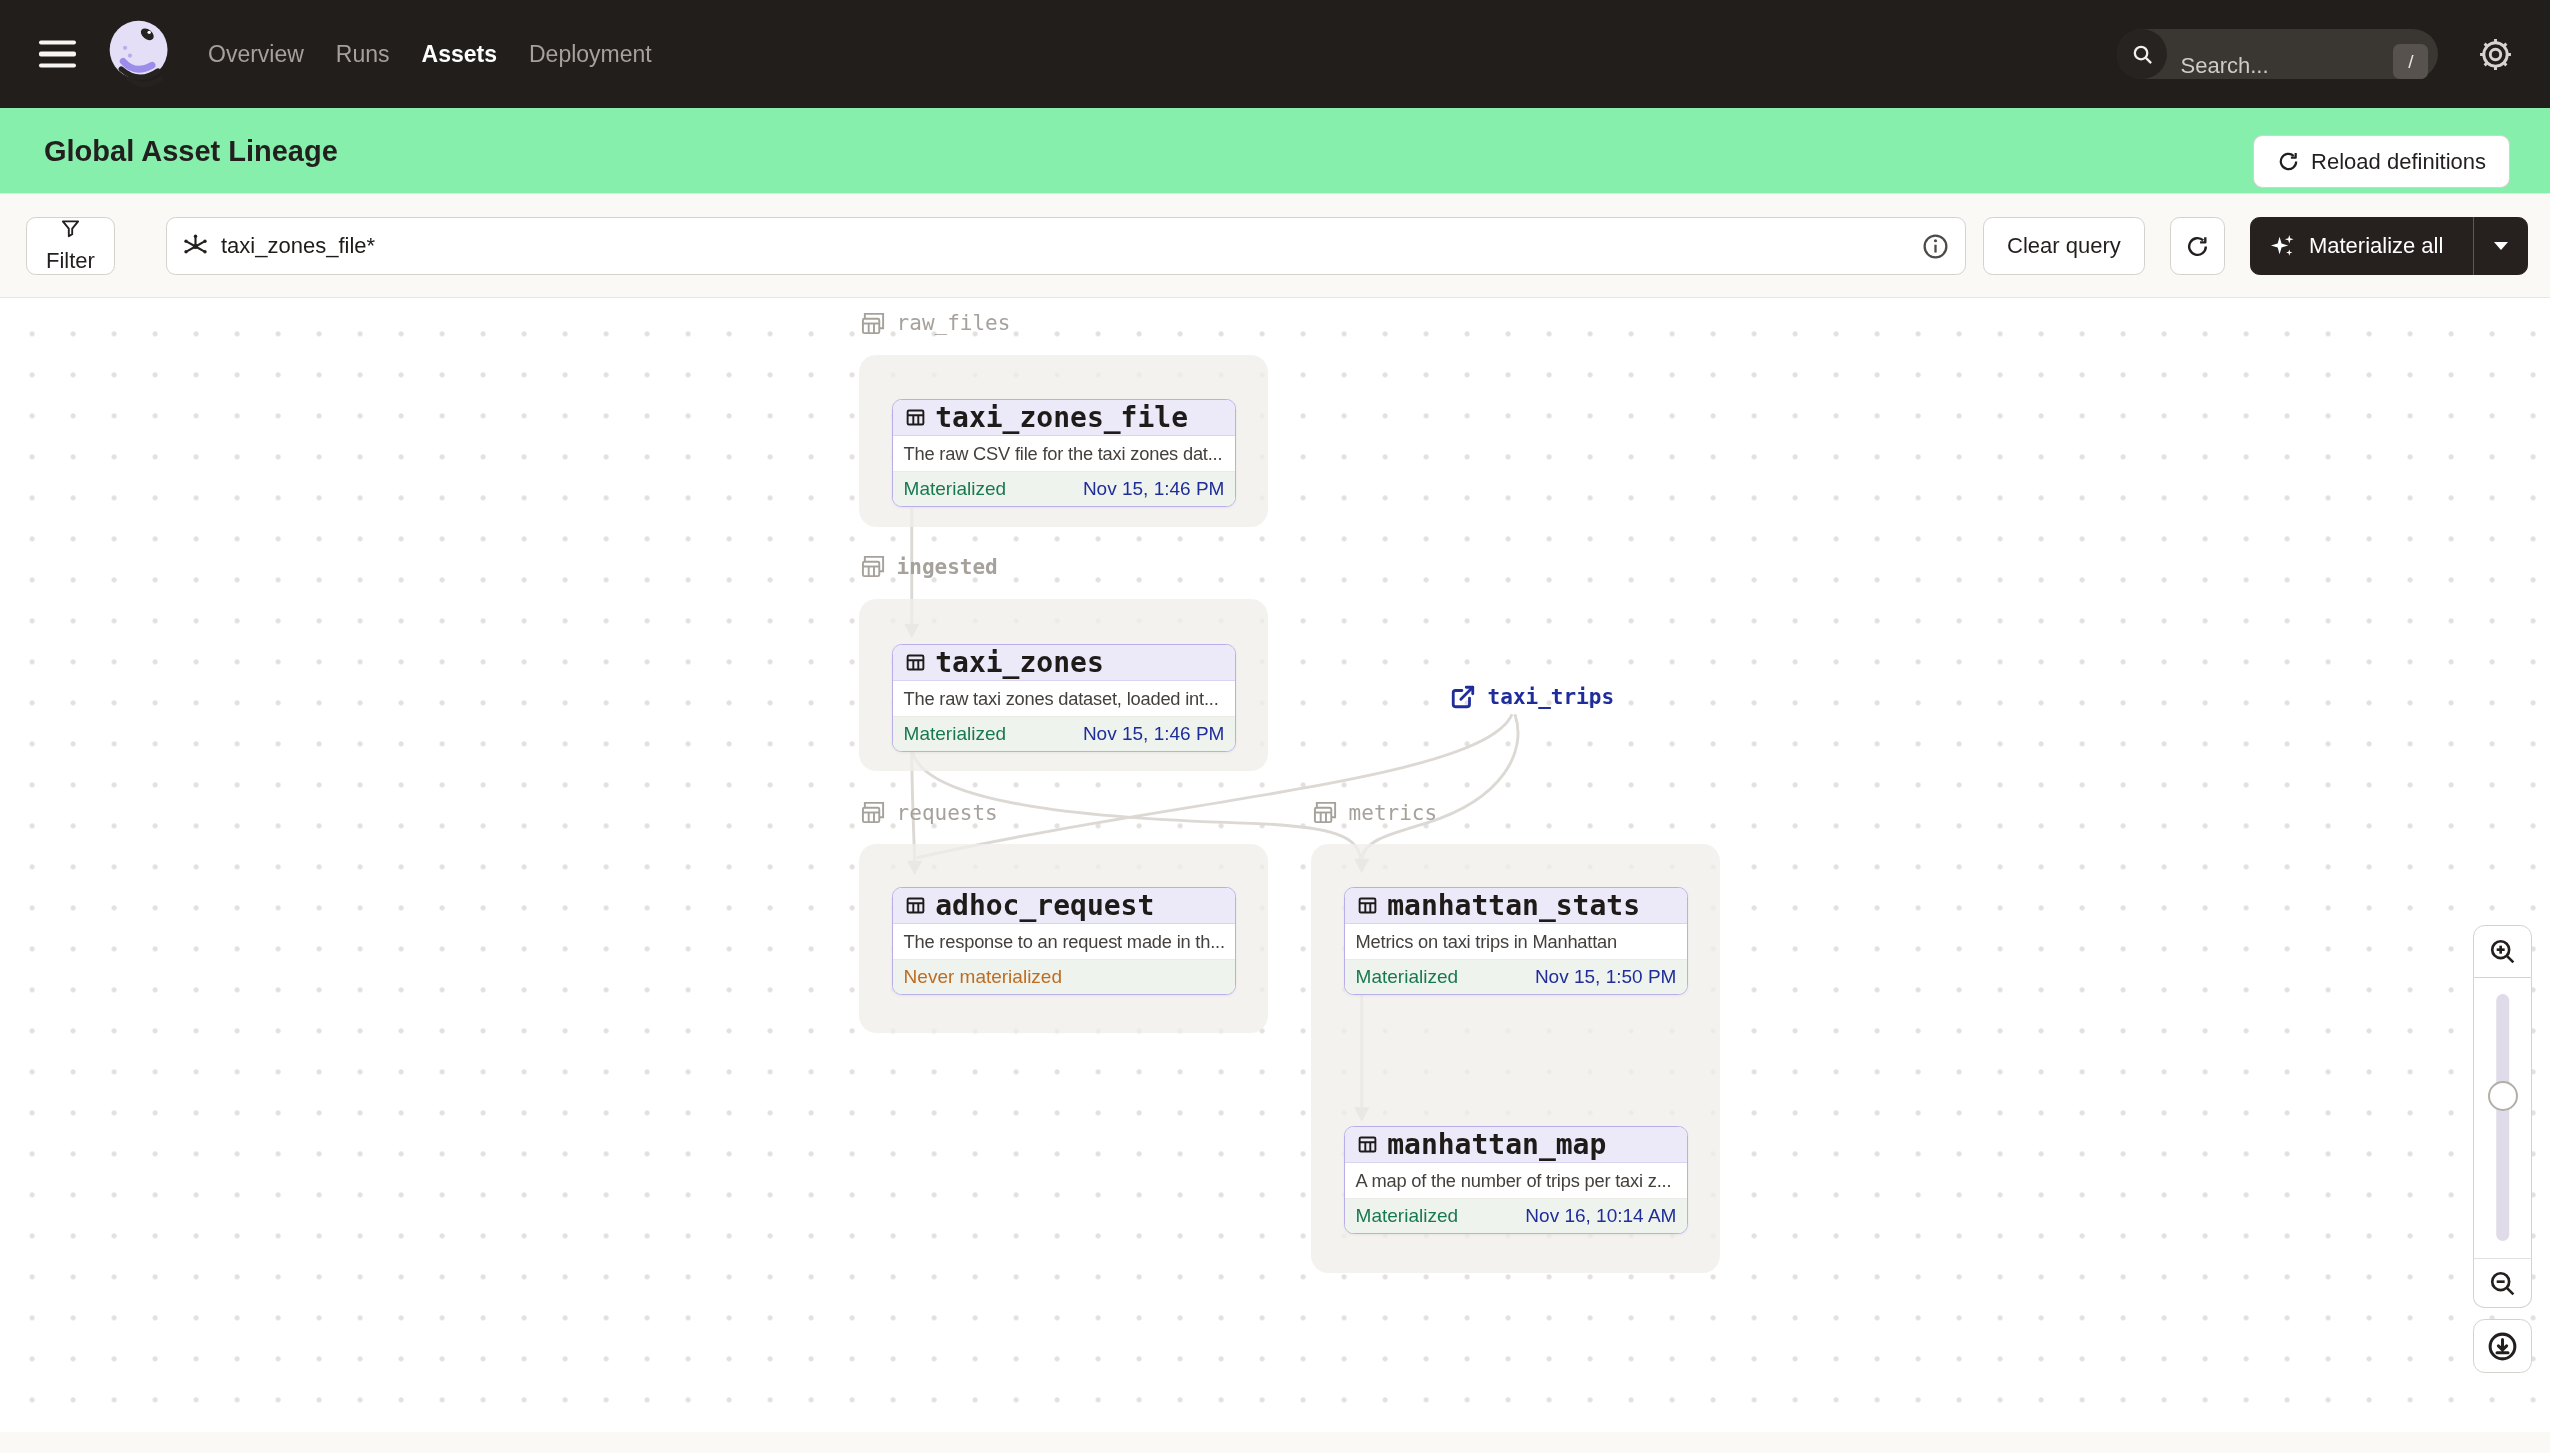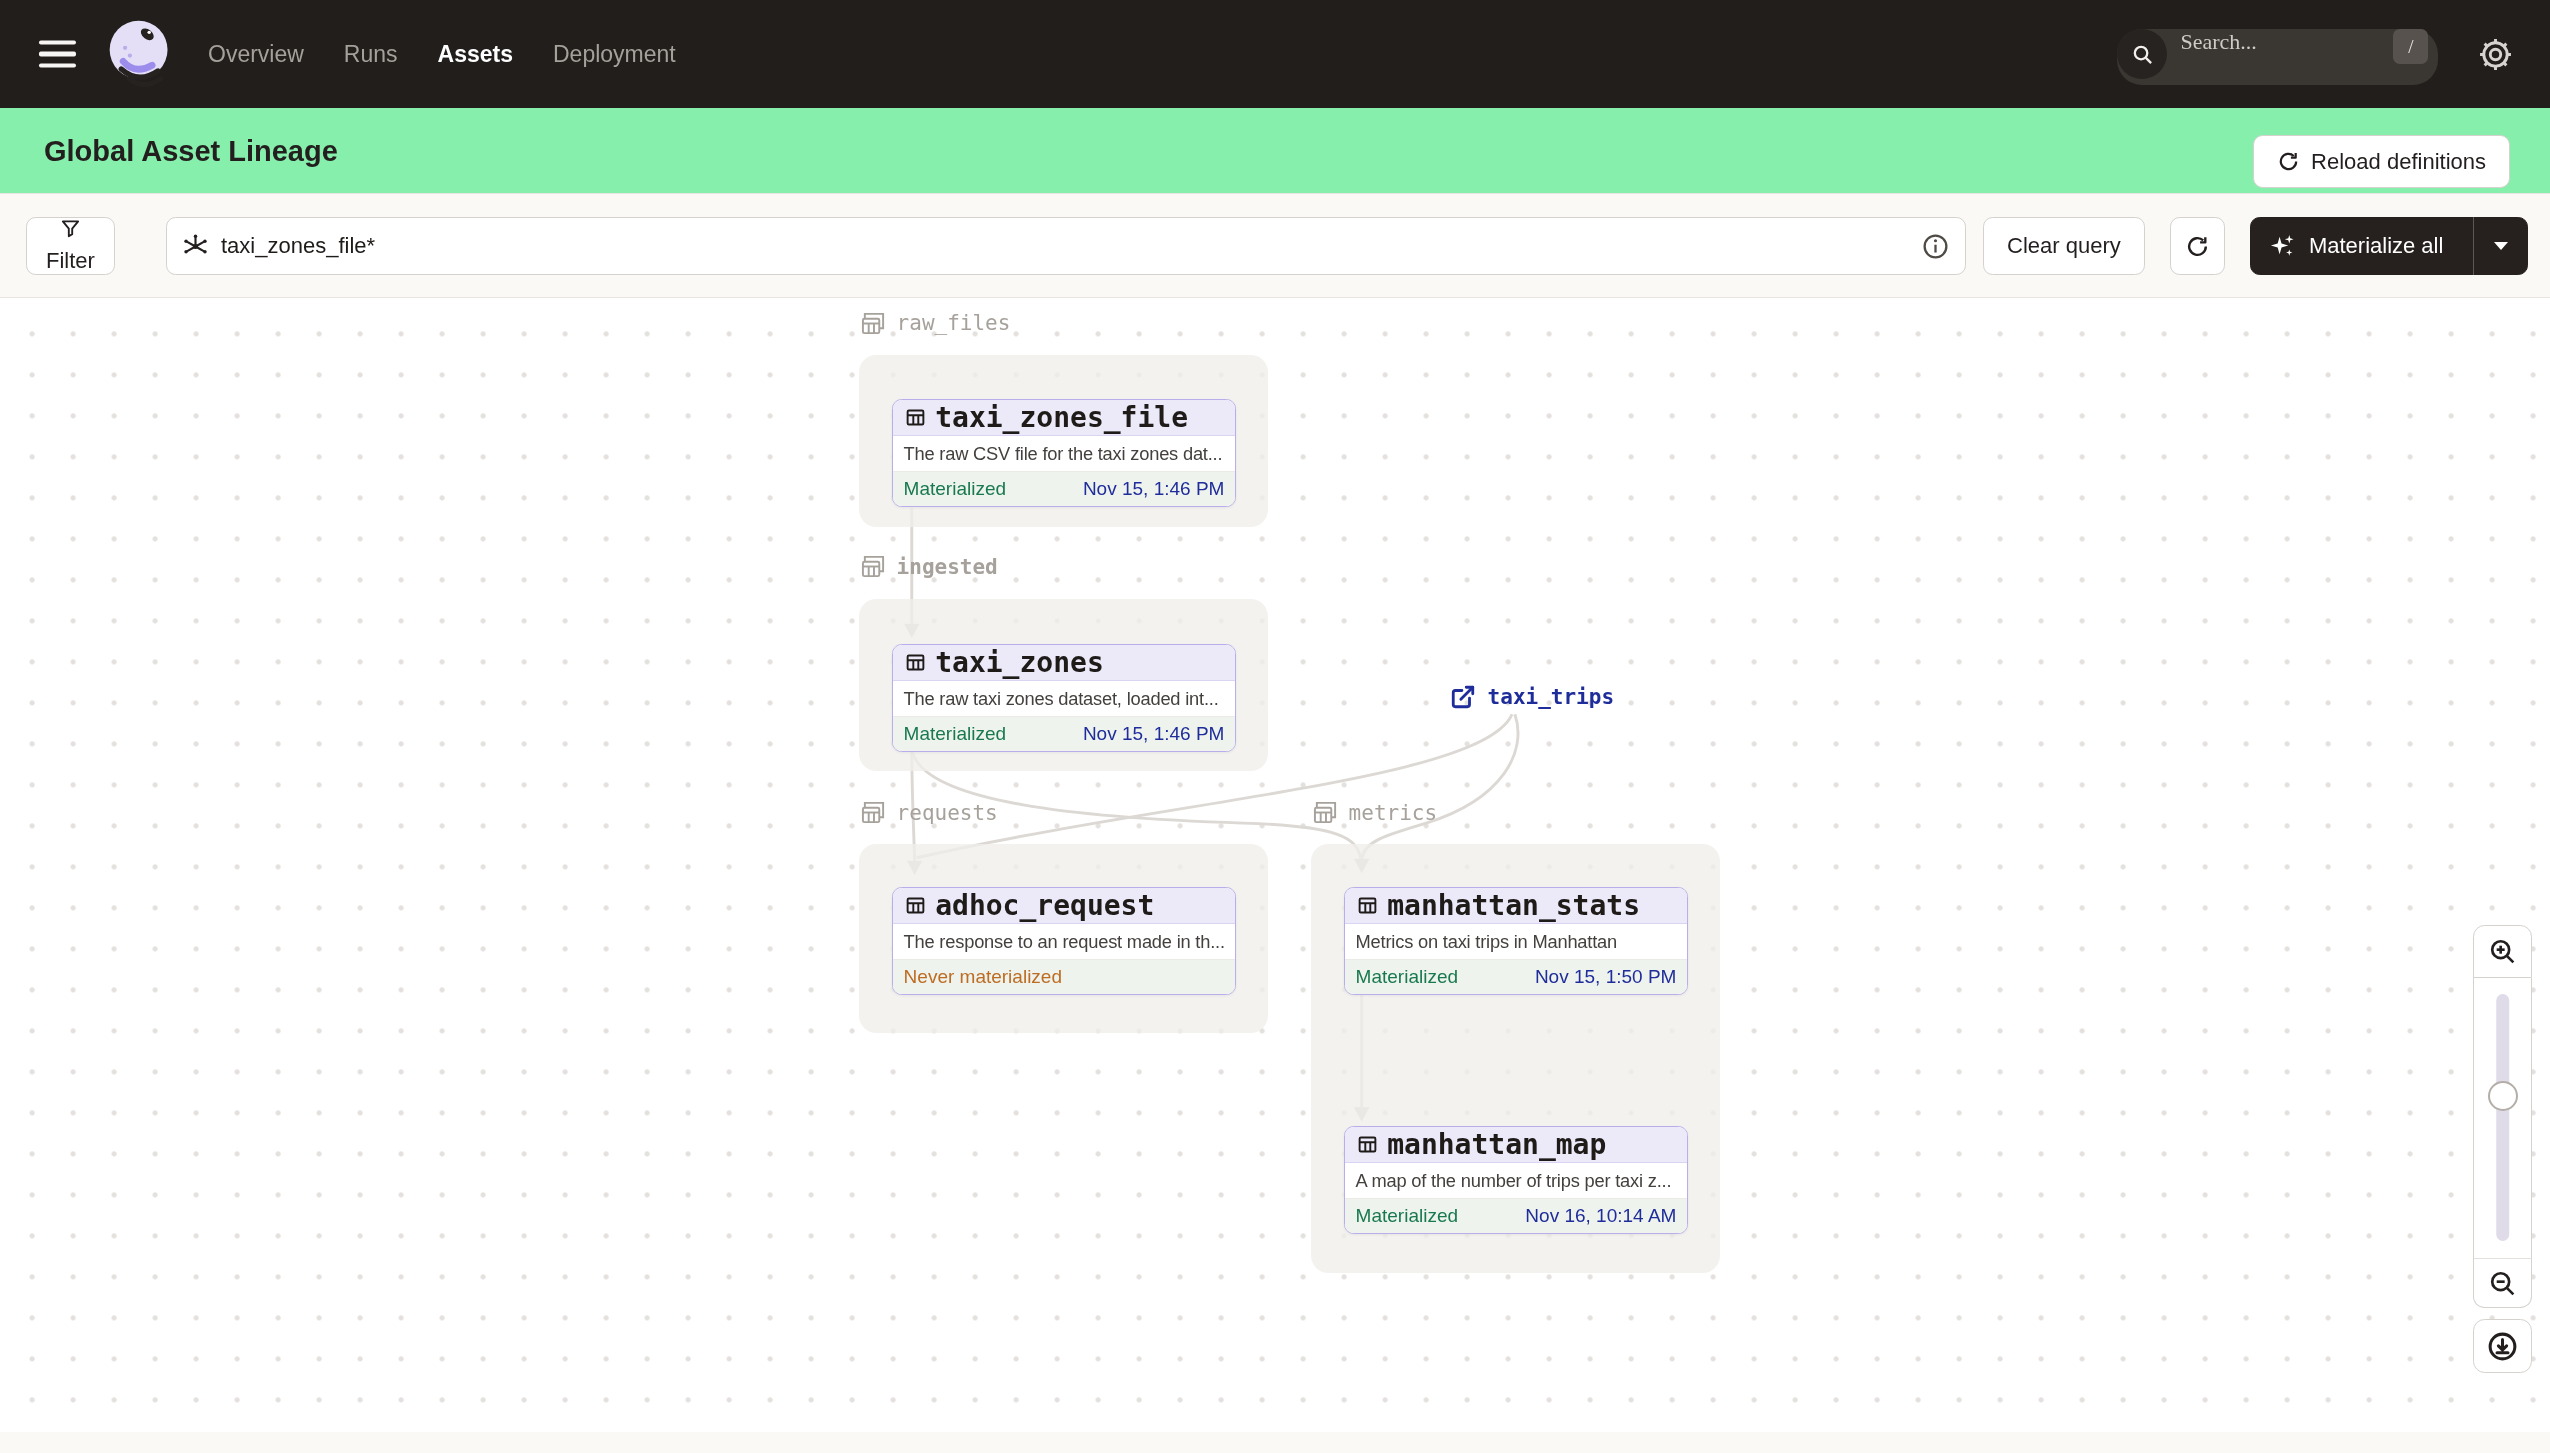--- a/index.html
+++ b/index.html
@@ -6,25 +6,25 @@
   html,body { width:2550px; height:1453px; }
   body { font-family:"Liberation Sans", sans-serif; background:#FAF9F6; overflow:hidden; }
   .app { position:relative; width:2550px; height:1453px; }
 
   
   .navbar { position:relative; height:108px; background:#221E1C; display:flex; align-items:center; }
   .hamburger { position:absolute; left:39px; top:50%; transform:translateY(-50%); width:37px; height:27px;
     display:flex; flex-direction:column; justify-content:space-between; cursor:pointer; }
   .hamburger span { display:block; height:4.3px; background:#F7F6F4; border-radius:1.9px; }
   .logo { position:absolute; left:100px; top:15.4px; width:83px; height:83px; }
-  .nav-links { position:absolute; left:208px; top:0; height:108px; display:flex; align-items:center; gap:40px; }
+  .nav-links { position:absolute; left:208px; top:0; height:108px; display:flex; align-items:center; gap:32px; }
   .nav-link { font-size:23px; color:#A5A09A; cursor:pointer; }
   .nav-link.active { color:#FFFFFF; font-weight:bold; }
-  .search-pill { position:absolute; right:112px; top:29px; width:321px; height:56px; background:#3A3632;
-    border-radius:25px; display:flex; align-items:flex-start; cursor:text;font-family:Liberation Serif, serif; }
+  .search-pill { position:absolute; right:112px; top:29px; width:321px; height:50px; background:#3A3632;
+    border-radius:25px; display:flex; align-items:flex-end; cursor:text; }
   .search-circle { width:50px; height:50px; border-radius:25px; background:#272320; display:flex; align-items:center; justify-content:center; }
   .search-ph { flex:1; margin-left:13.5px; font-size:22px; color:#CFCBC6; }
   .kbd { width:35px; height:35px; margin-right:9.6px; background:#57524D; border-radius:6.7px; color:#E7E5E2;
     font-size:19px; display:flex; align-items:center; justify-content:center; }
   .gear-btn { position:absolute; right:35px; top:35px; width:39px; height:39px; cursor:pointer; }
 
   
   .page-header { position:relative; height:86px; background:#86efac; border-bottom:1px solid #E8E5E2; }
   .page-title { position:absolute; left:44px; top:50%; transform:translateY(-50%); font-size:29px; font-weight:bold; color:#231F1E; }
   .reload-btn { position:absolute; right:40px; top:27px; height:53px; padding:0 23px; background:#FFFFFF;

